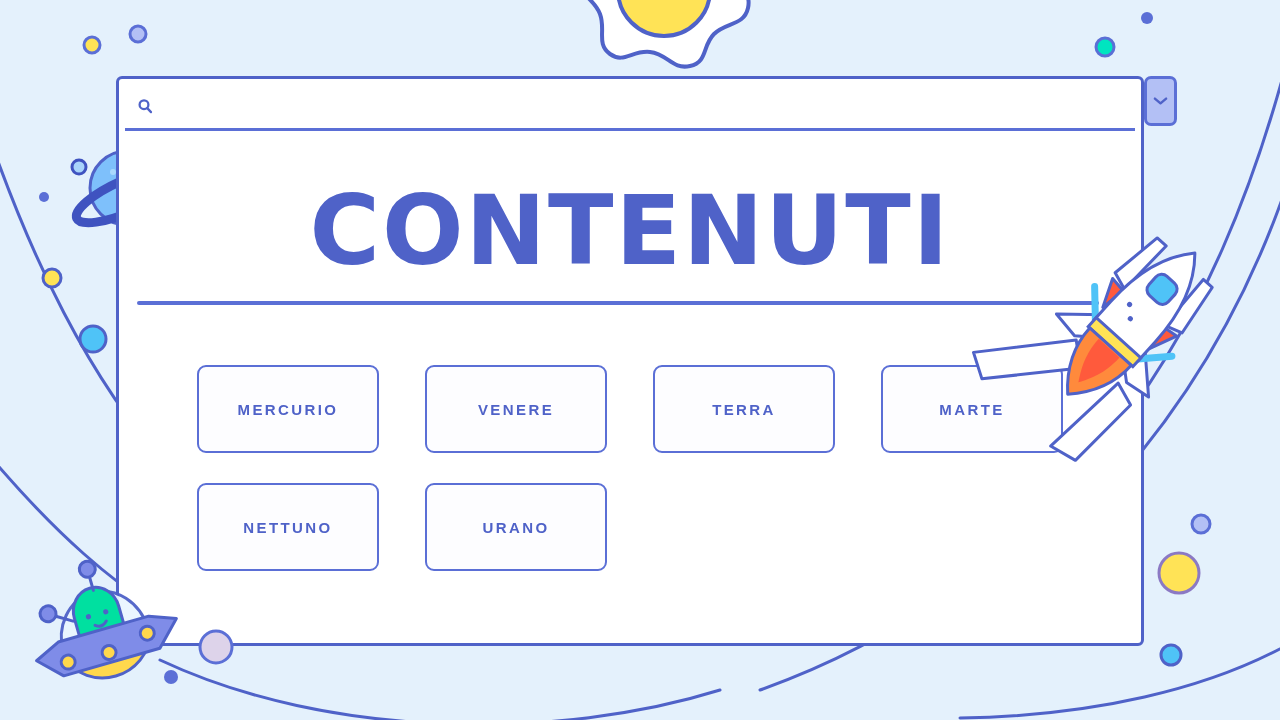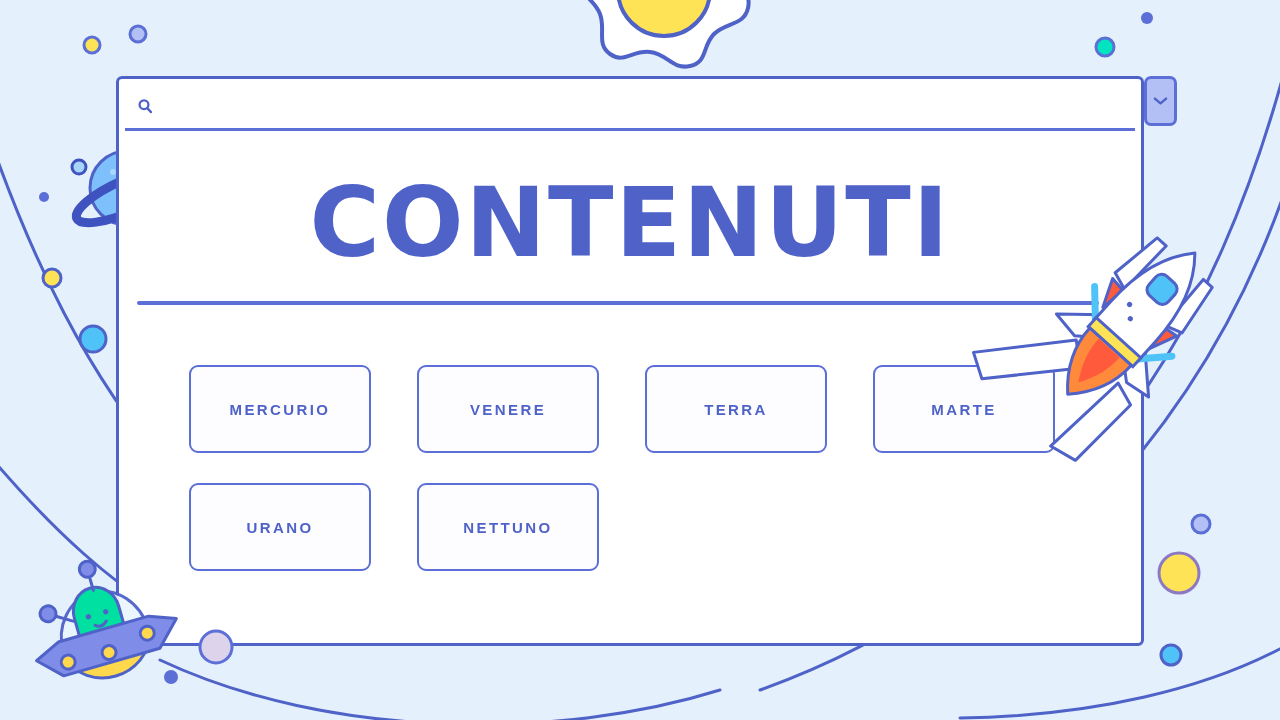--- a/index.html
+++ b/index.html
@@ -90,21 +90,21 @@
     align-items: center;
     justify-content: center;
     cursor: pointer;
     z-index: 7;
   }
 
   
   .title-block {
     position: absolute;
     left: 0;
-    top: 96px;
+    top: 104px;
     width: 1022px;
     text-align: center;
   }
   .page-title {
     font-family: "DejaVu Sans", sans-serif;
     font-size: 96px;
     font-weight: bold;
     color: #4f62c8;
     letter-spacing: 2px;
     line-height: 1;
@@ -116,21 +116,21 @@
     top: 222px;
     width: 962px;
     height: 4px;
     background: #5b6fd6;
     border-radius: 2px;
   }
 
   
   .grid {
     position: absolute;
-    left: 70px;
+    left: 78px;
     top: 286px;
     width: 866px;
     display: grid;
     grid-template-columns: repeat(4, 182px);
     grid-auto-rows: 88px;
     column-gap: 46px;
     row-gap: 30px;
   }
   .planet-btn {
     border: 2px solid #5b6fd6;
@@ -242,24 +242,24 @@
     <div class="planet-btn">
       <span>VENERE</span>
     </div>
     <div class="planet-btn">
       <span>TERRA</span>
     </div>
     <div class="planet-btn">
       <span>MARTE</span>
     </div>
     <div class="planet-btn">
+      <span>NETTUNO</span>
+    </div>
+    <div class="planet-btn">
       <span>URANO</span>
-    </div>
-    <div class="planet-btn">
-      <span>NETTUNO</span>
     </div>
   </div>
 </div>
 
 <svg id="fg-decor" viewBox="0 0 1280 720" xmlns="http://www.w3.org/2000/svg">
 
   <g transform="translate(1148 305) rotate(42)">
 
     <g stroke="#4f62c8" stroke-width="3" stroke-linejoin="round" fill="#ffffff">
       <path d="M -30 74 L -98 152 L -74 166 L -8 92 Z"></path>

